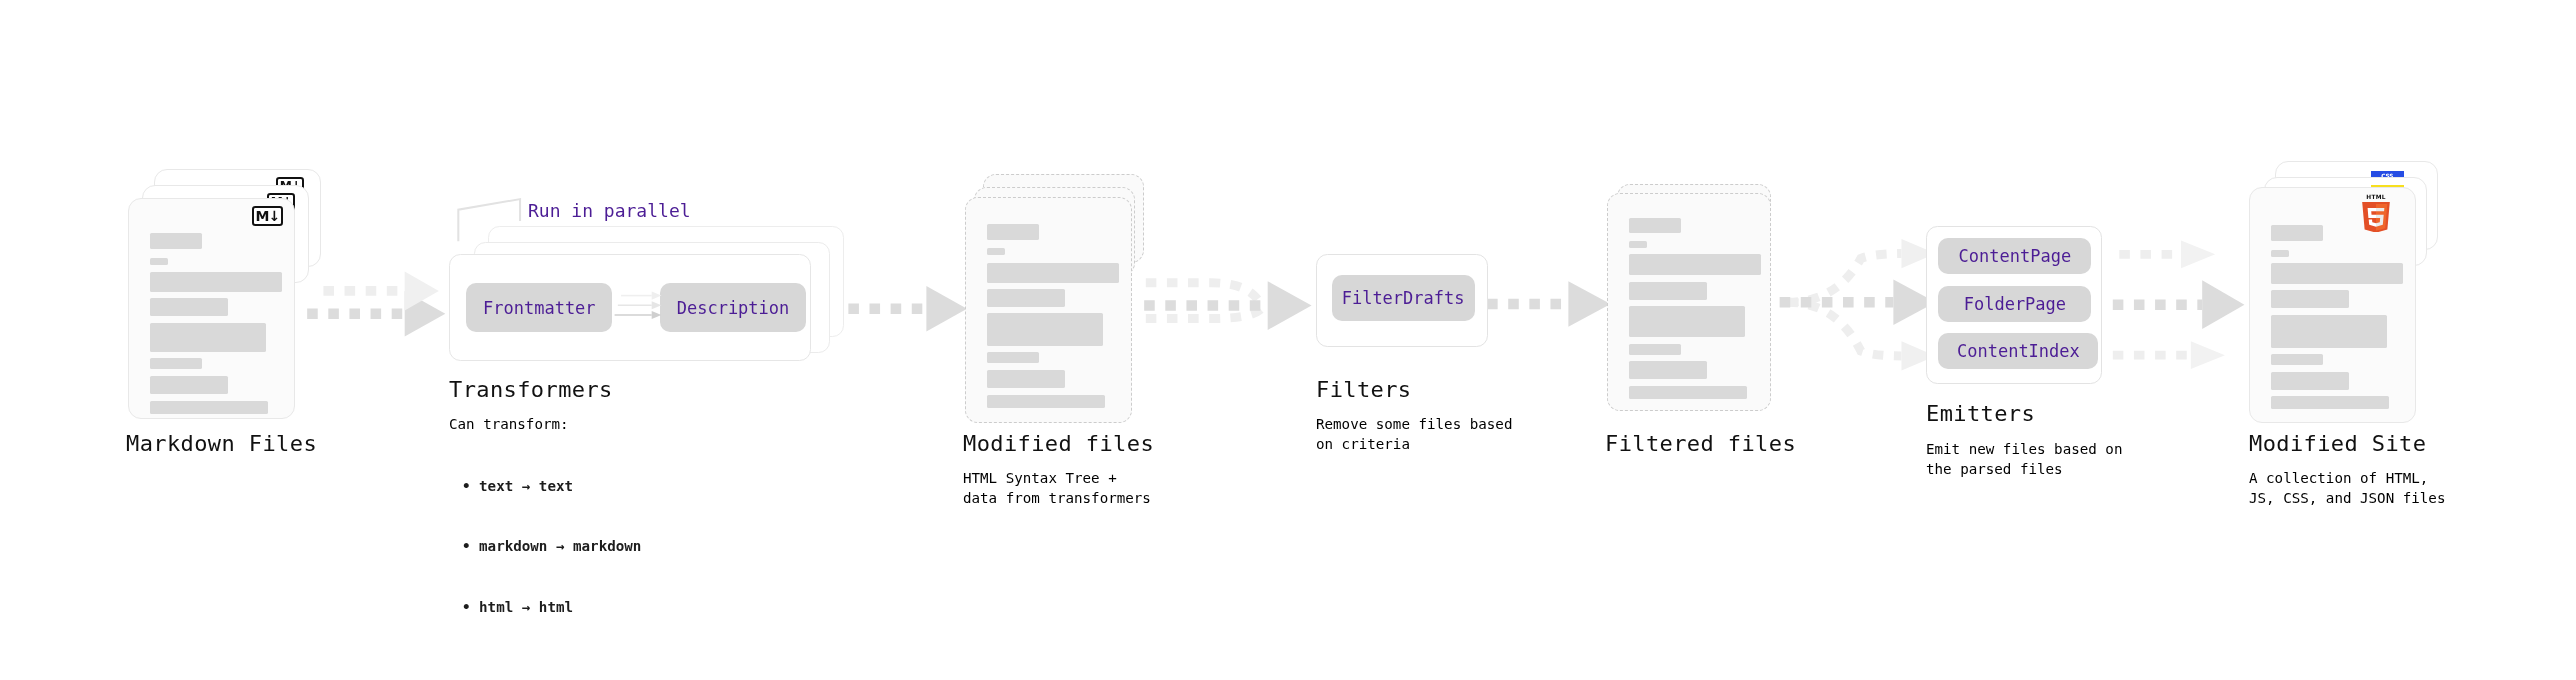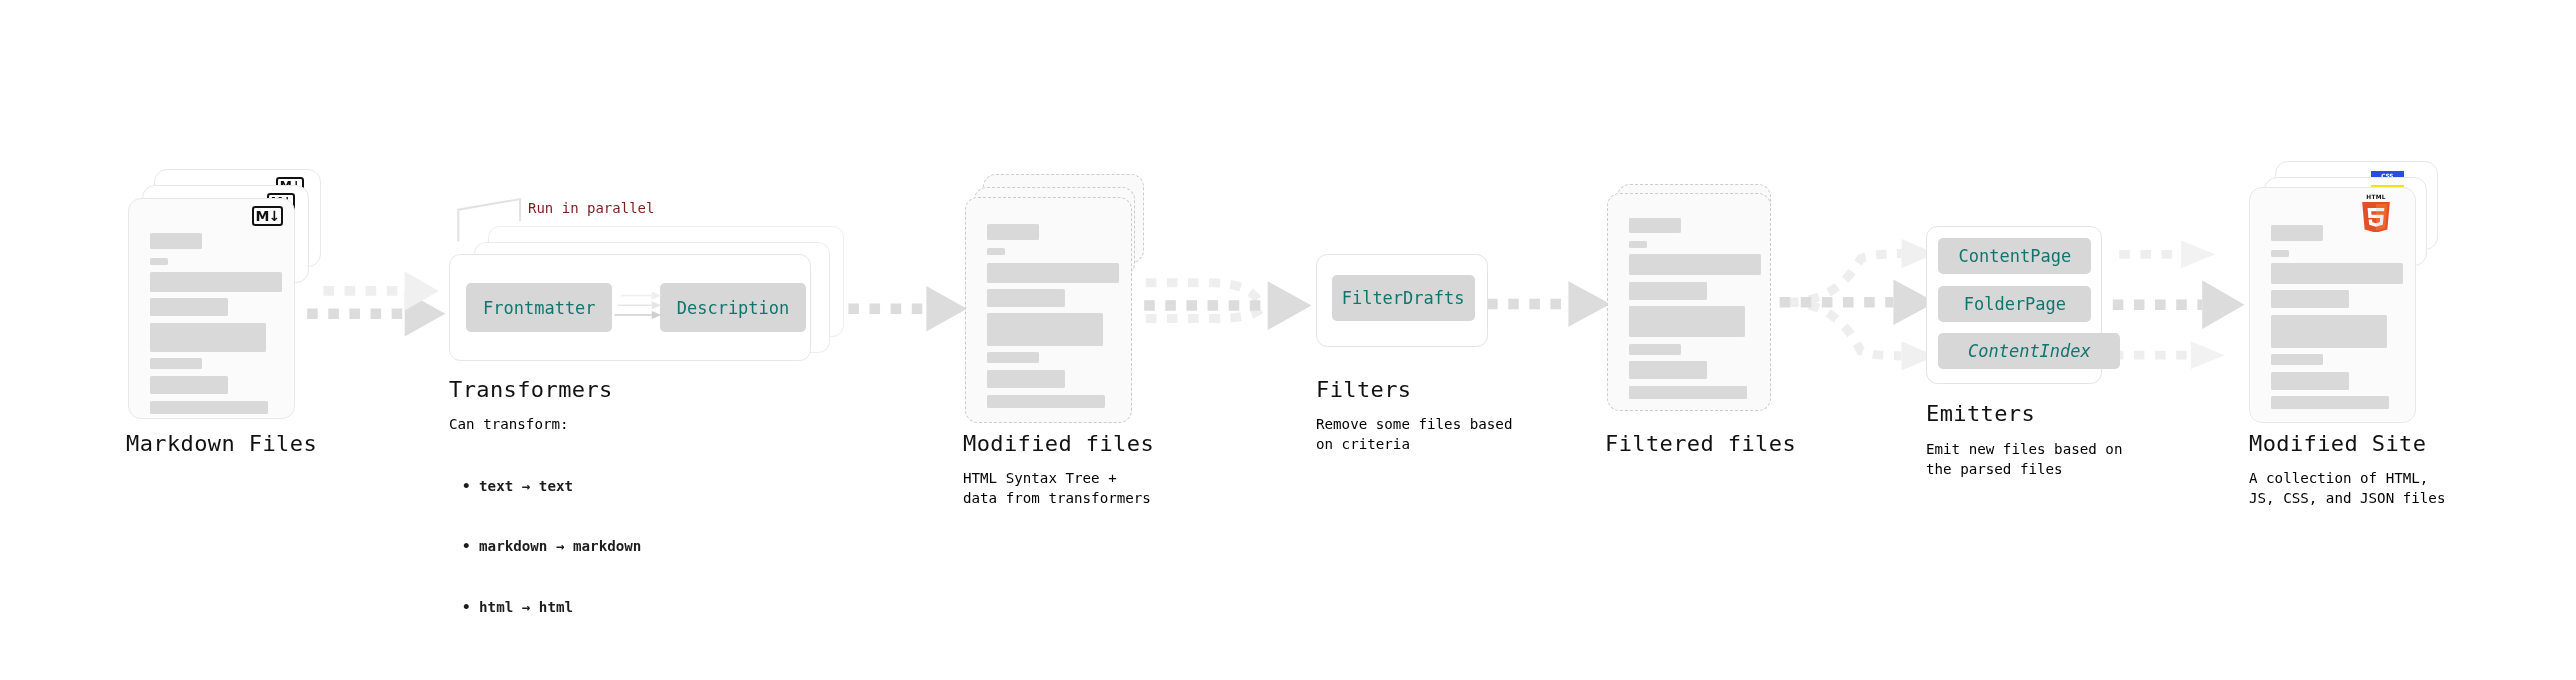--- a/index.html
+++ b/index.html
@@ -30,25 +30,25 @@
   .panel{
     position:absolute;
     background:#ffffff;
     border:1.6px solid #e3e3e3;
     border-radius:11.4px;
     box-sizing:border-box;
   }
   .pill{
     position:absolute;
     background:#d7d7d7;
-    border-radius:5px;
+    border-radius:10px;
     display:flex;align-items:center;justify-content:center;
     font-size:17px;
     letter-spacing:0px;
-    color:#0f766e;
+    color:#4c1d95;
     box-sizing:border-box;
     white-space:nowrap;
   }
   .pill.faint1{background:rgba(215,215,215,.55);}
   .pill.faint2{background:rgba(215,215,215,.3);}
 
   
   .title{
     position:absolute;
     font-size:22px;
@@ -58,22 +58,22 @@
   }
   .sub{
     position:absolute;
     font-size:14.2px;
     line-height:20.3px;
     color:#000000;
     white-space:pre;
   }
   .note{
     position:absolute;
-    font-size:14px;
-    color:#7f1d1d;
+    font-size:18px;
+    color:#4c1d95;
     white-space:nowrap;
   }
   .bullets{
     position:absolute;
     font-size:14.2px;
     line-height:20.3px;
     color:#1d1d1d;
     white-space:pre;
     font-weight:bold;
   }
@@ -266,21 +266,21 @@
       <div class="skel" style="left:21px;top:192px;width:118px;height:13px;"></div>
     </div>
 
     <div class="title" style="left:1605px;top:431px;">Filtered files</div>
   </div>
 
   <div>
     <div class="panel" style="left:1926px;top:226px;width:176px;height:158px;">
       <div class="pill" style="left:11.4px;top:11.4px;width:153px;height:36px;">ContentPage</div>
       <div class="pill" style="left:11.4px;top:59px;width:153px;height:36px;">FolderPage</div>
-      <div class="pill" style="left:11.4px;top:106px;width:182px;height:36px;font-style:italic;">ContentIndex</div>
+      <div class="pill" style="left:11.4px;top:106px;width:160px;height:36px;">ContentIndex</div>
     </div>
 
     <div class="title" style="left:1926px;top:401px;">Emitters</div>
     <div class="sub" style="left:1926px;top:439px;">Emit new files based on
 the parsed files</div>
   </div>
 
   <div>
     <div class="doccard ghost" style="left:2275px;top:161px;width:163px;height:89px;"></div>
     <div class="cssbadge" style="left:2371px;top:171px;">CSS</div>

